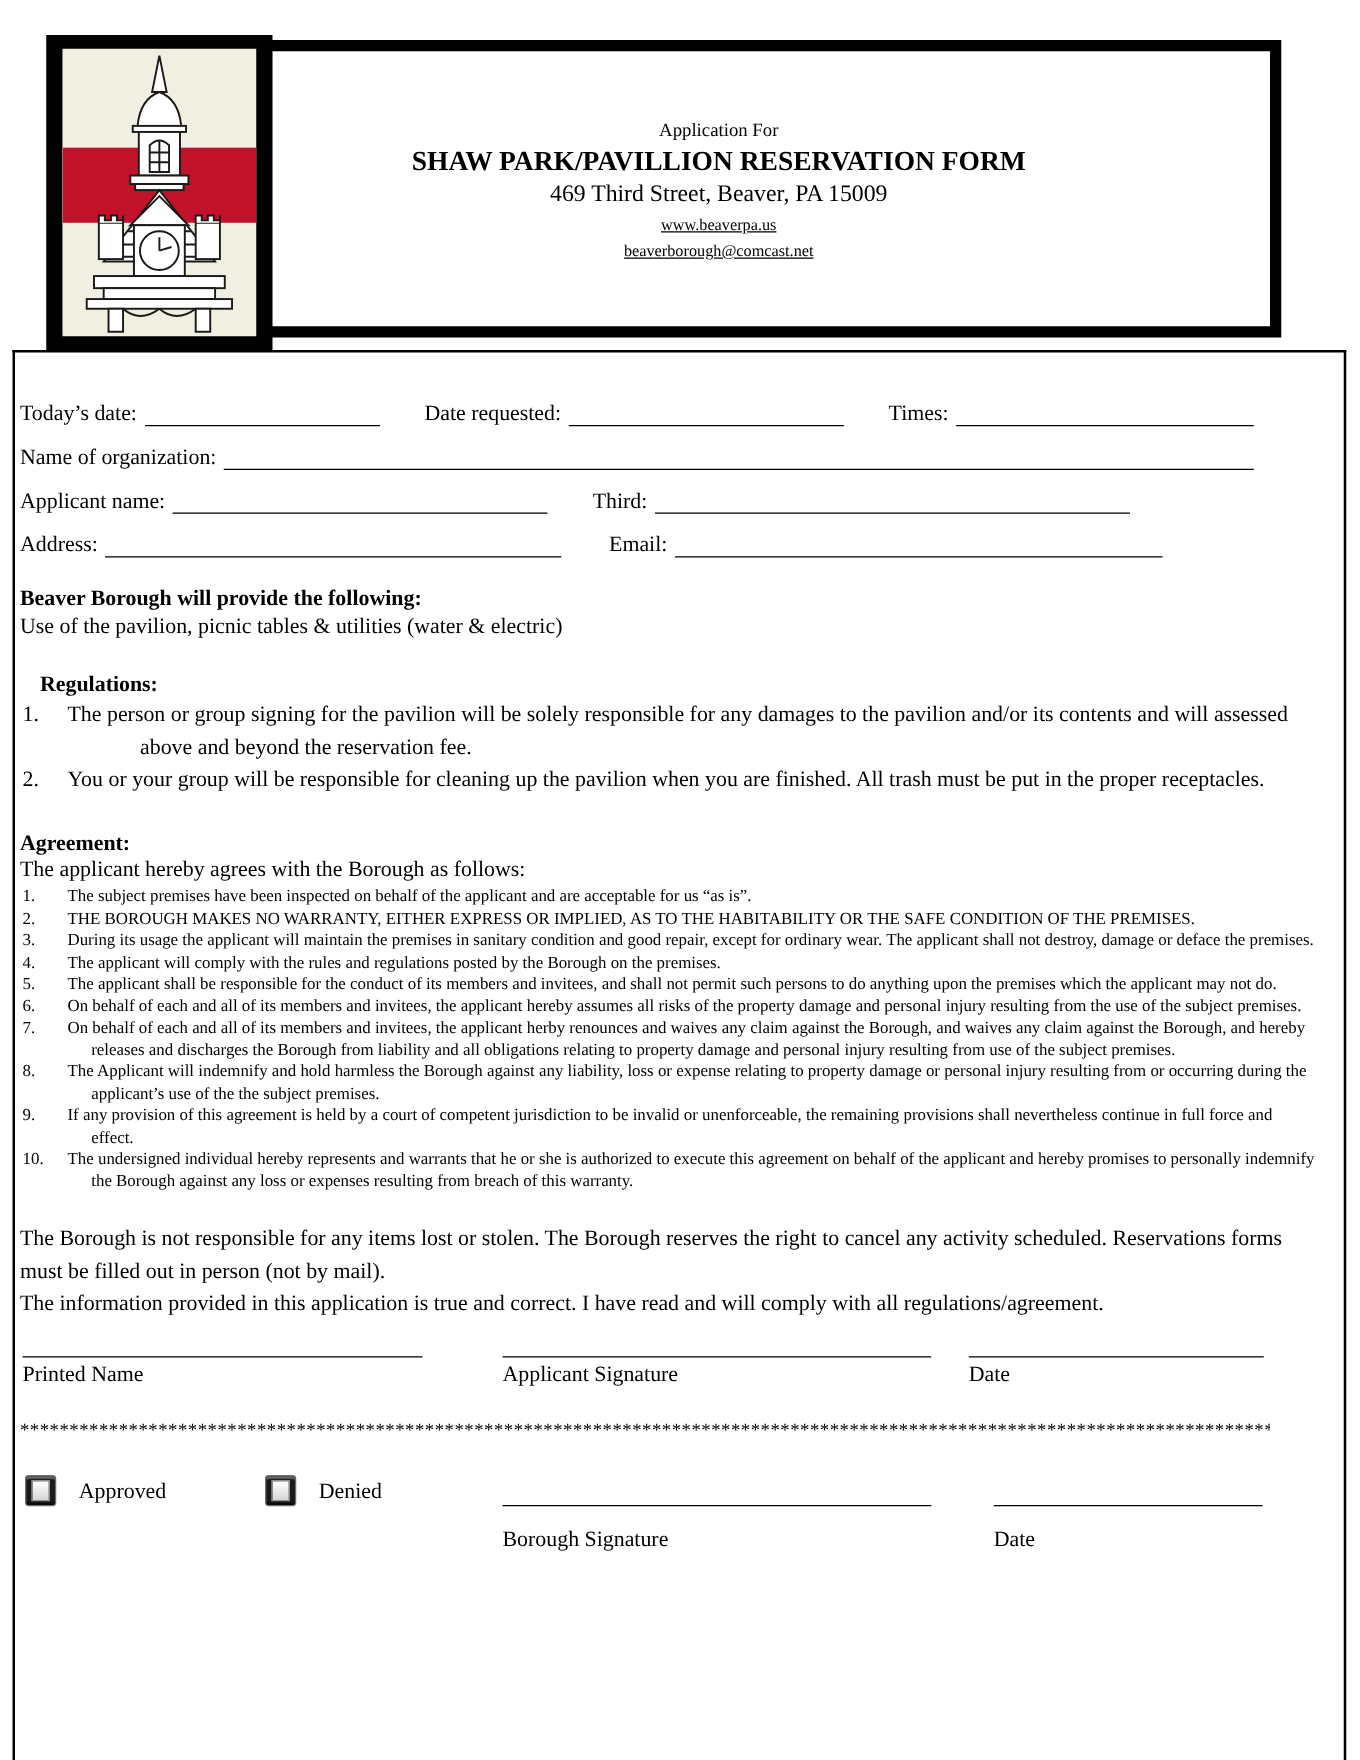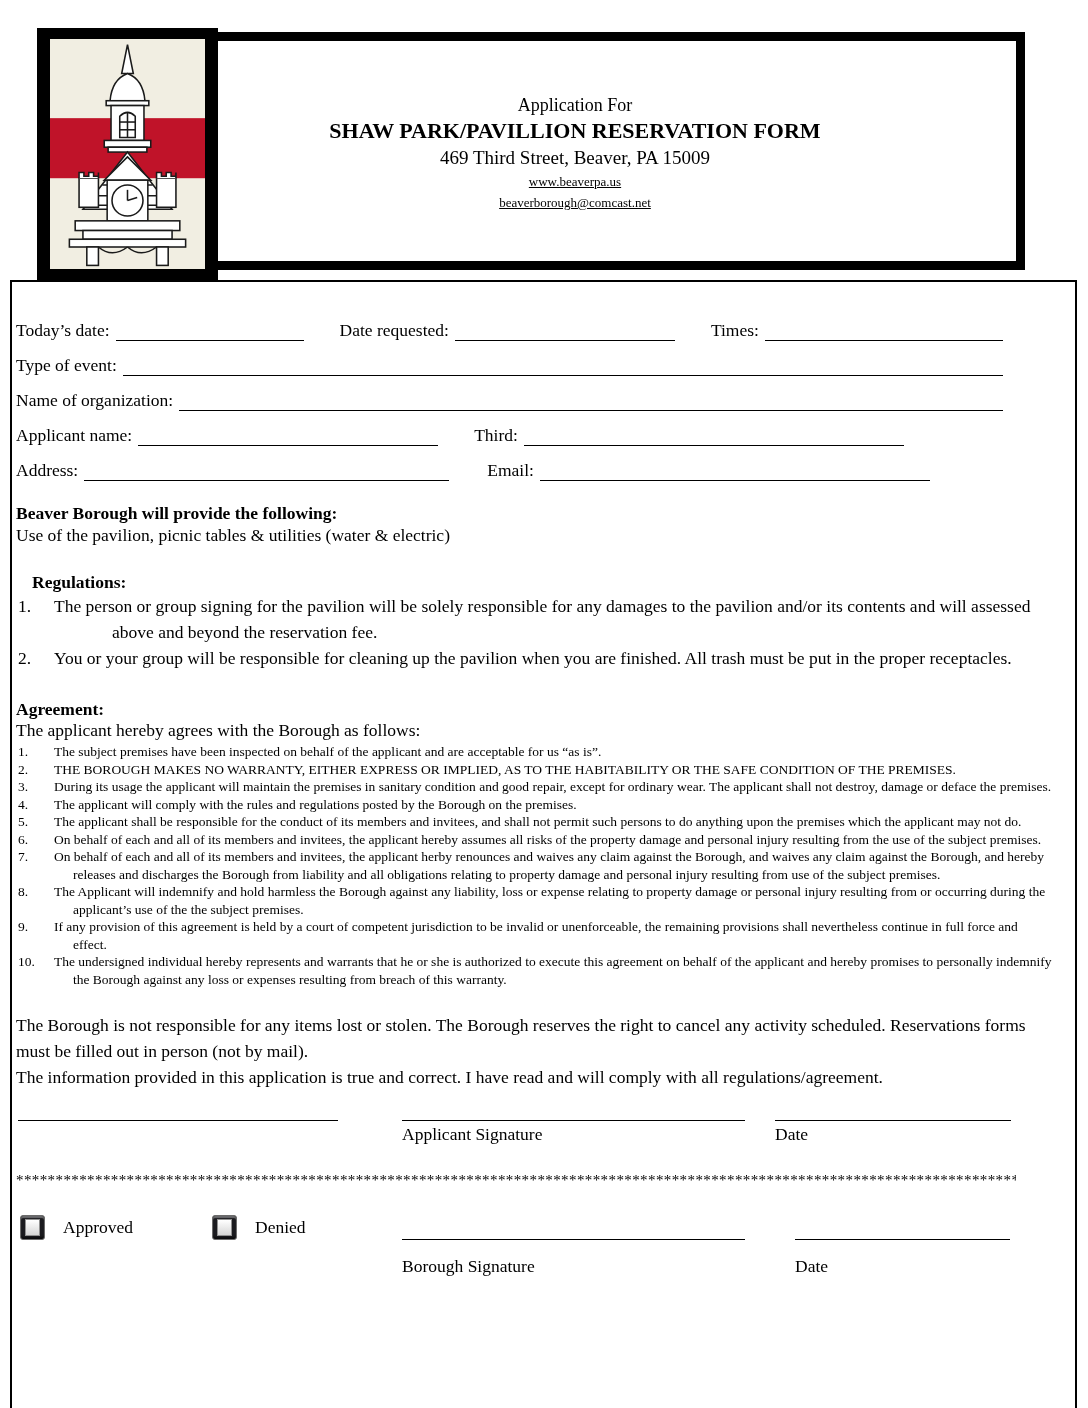--- a/index.html
+++ b/index.html
@@ -6,21 +6,21 @@
   html,body { width:1088px; height:1408px; background:#ffffff; overflow:hidden;
               font-family:"Liberation Serif", serif; color:#000; }
   .page { position:relative; width:1088px; height:1408px; }
 
   
   .header-box { position:absolute; left:205px; top:32px; width:820px; height:238px;
                 border:9px solid #000; background:#fff;
                 display:flex; flex-direction:column; justify-content:center; align-items:center;
                 padding-right:80px; text-align:center; }
   .hb-title  { font-size:30px; font-weight:bold; letter-spacing:.5px; }
-  .hb-sub1   { font-size:18px; margin-top:4px; }
+  .hb-sub1   { font-size:15px; margin-top:4px; }
   .hb-sub2   { font-size:22px; font-weight:bold; margin-top:2px; }
   .hb-line   { font-size:19px; margin-top:3px; }
   .hb-link   { font-size:13px; margin-top:5px; text-decoration:underline; }
 
   .logo-frame { position:absolute; left:37px; top:28px; width:181px; height:252px;
                 background:#000; padding:11px 13px; z-index:2; }
   .logo-inner { position:relative; width:100%; height:100%; background:#f1eee2; overflow:hidden; }
   .logo-inner svg { position:absolute; left:0; top:0; width:100%; height:100%; }
 
   
@@ -149,24 +149,20 @@
       <span class="flabel">Today’s date:</span>
       <span class="fill w300"></span>
       <span class="gap1"></span>
       <span class="flabel">Date requested:</span>
       <span class="fill wdr"></span>
       <span class="gap2"></span>
       <span class="flabel">Times:</span>
       <span class="fill grow"></span>
     </div>
 
-    <div class="frow">
-      <span class="flabel">Type of event:</span>
-      <span class="fill grow"></span>
-    </div>
 
     <div class="frow">
       <span class="flabel">Name of organization:</span>
       <span class="fill grow"></span>
     </div>
 
     <div class="frow">
       <span class="flabel">Applicant name:</span>
       <span class="fill" style="width:300px"></span>
       <span style="width:36px"></span>
@@ -206,20 +202,21 @@
         <div class="list-item"><span class="num">9.</span><span>If any provision of this agreement is held by a court of competent jurisdiction to be invalid or unenforceable, the remaining provisions shall nevertheless continue in full force and effect.</span></div>
         <div class="list-item"><span class="num">10.</span><span>The undersigned individual hereby represents and warrants that he or she is authorized to execute this agreement on behalf of the applicant and hereby promises to personally indemnify the Borough against any loss or expenses resulting from breach of this warranty.</span></div>
       </div>
 
     <div class="closing">The Borough is not responsible for any items lost or stolen. The Borough reserves the right to cancel any activity scheduled. Reservations forms must be filled out in person (not by mail).</div>
     <div class="closing2">The information provided in this application is true and correct. I have read and will comply with all regulations/agreement.</div>
 
     <div class="sig-row">
       <div class="sig-col sc1">
         <div class="sig-line"></div>
+        <div class="sig-label">Printed Name</div>
       </div>
       <div class="sig-col sc2">
         <div class="sig-line"></div>
         <div class="sig-label">Applicant Signature</div>
       </div>
       <div class="sig-col sc3">
         <div class="sig-line"></div>
         <div class="sig-label">Date</div>
       </div>
     </div>

